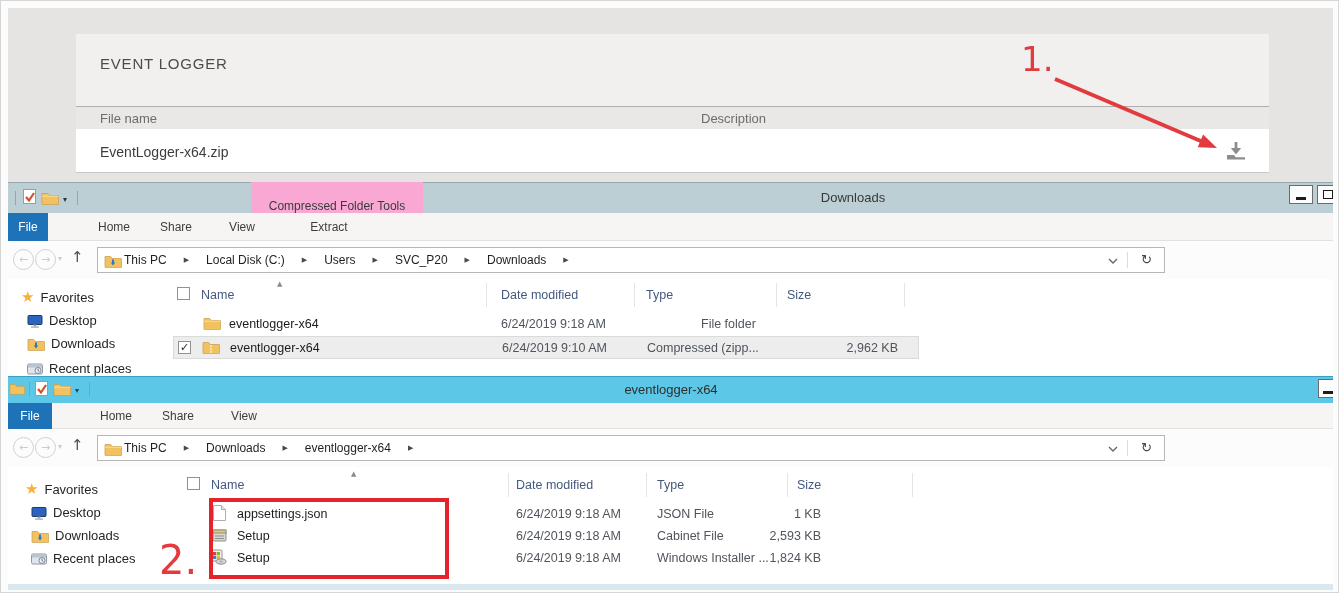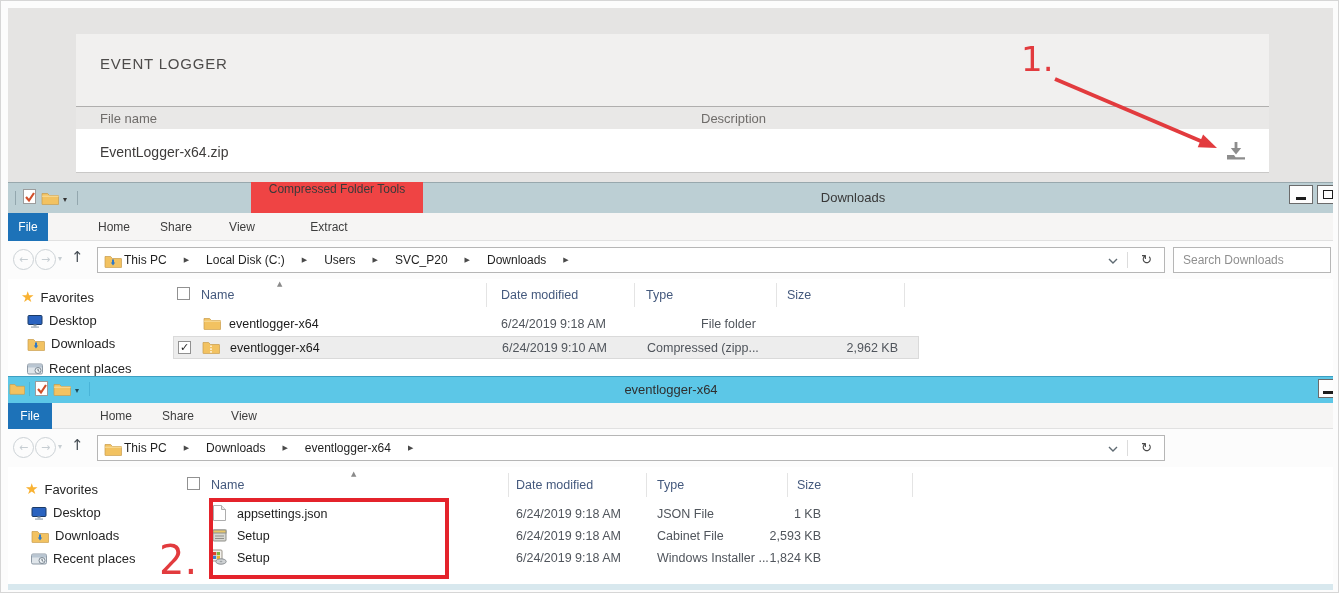--- a/index.html
+++ b/index.html
@@ -95,21 +95,21 @@
   <svg class="abs" style="left:22px;top:188px;" width="13" height="15">
     <rect x="0.5" y="0.5" width="12" height="14" fill="#fff" stroke="#9c9c9c"></rect>
     <path d="M3 8 l3 3.5 L11 4" stroke="#d14f2a" stroke-width="2.2" fill="none"></path>
   </svg>
   <svg class="abs" style="left:40px;top:190px;" width="18" height="14" viewBox="0 0 18 14">
     <path d="M1 2.5 h5.6 l1.8 2 H17 a.6.6 0 0 1 .6.6 V13 a.6.6 0 0 1 -.6.6 H1.6 A.6.6 0 0 1 1 13 Z" fill="#f2c261" stroke="#c79b4b" stroke-width="0.7"></path>
     <path d="M1 5.2 h16.6" stroke="#f9dfa0" stroke-width="1"></path>
   </svg>
   <div class="t qatcaret g" style="left:62px;top:194px;">▾</div>
   <div class="vsep1" style="left:76px;top:190px;"></div>
-  <div class="abs" style="left:250px;top:181px;width:172px;height:31px;background:#ef4444;display:flex;align-items:flex-start;justify-content:center;font-size:12px;color:#3a3a3a;">
+  <div class="abs" style="left:250px;top:181px;width:172px;height:31px;background:#f9a8d4;display:flex;align-items:flex-end;justify-content:center;font-size:12px;color:#3a3a3a;">
     <span>Compressed Folder Tools</span>
   </div>
   <div class="abs" style="left:782px;top:181px;width:140px;height:31px;display:flex;align-items:center;justify-content:center;font-size:13px;color:#383838;">
     <span>Downloads</span>
   </div>
   <div class="winbtn" style="left:1288px;top:184px;width:24px;height:19px;">
       <div class="dash"></div>
     </div>
   <div class="winbtn" style="left:1316px;top:184px;width:22px;height:19px;">
       <div class="sq"></div>
@@ -143,23 +143,20 @@
       <span class="crumb">SVC_P20</span>
       <span class="csep g">▶</span>
       <span class="crumb">Downloads</span>
       <span class="csep g">▶</span>
     </div>
     <svg class="chev" width="10" height="6">
         <path d="M1 1 L5 5 L9 1" stroke="#5f6a72" stroke-width="1.4" fill="none"></path>
       </svg>
     <div class="addrdiv"></div>
     <div class="refresh g">↻</div>
-  </div>
-  <div class="searchbox" style="left:1172px;top:246px;">
-    <input placeholder="Search Downloads" style="">
   </div>
 
   <div class="abs bodyrow" style="top:278px;height:97px;"></div>
 
   <div class="srow" style="left:20px;top:287px;">
     <span class="star g">★</span>
     <span class="slabel">Favorites</span>
   </div>
   <div class="srow" style="left:26px;top:310px;">
     <svg width="16" height="14">

